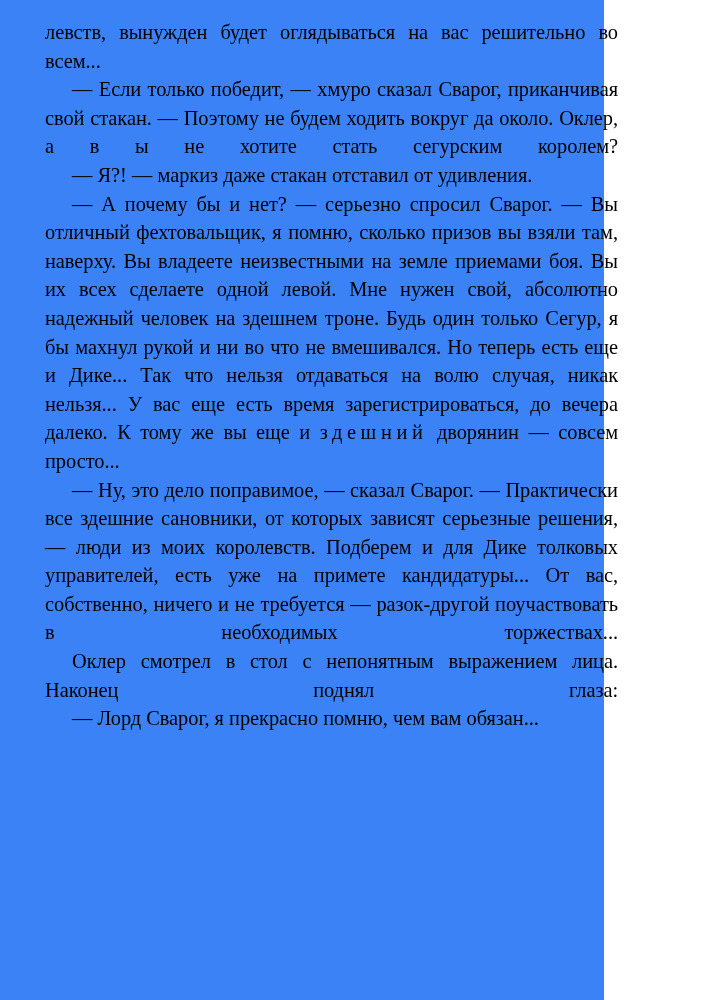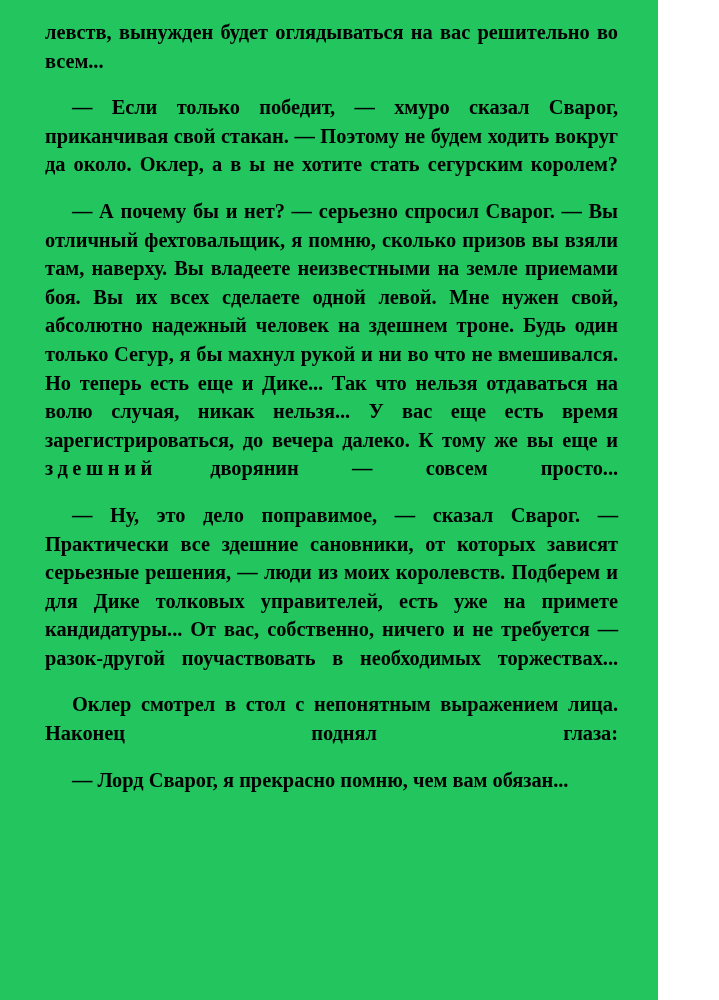--- a/index.html
+++ b/index.html
@@ -12,24 +12,23 @@
     width: 719px;
     height: 1000px;
     overflow: hidden;
     font-family: "Liberation Serif", "DejaVu Serif", serif;
     color: #000000;
     position: relative;
   }
 
   .page {
     position: relative;
-    width: 658px;
+    width: 604px;
     height: 1000px;
-    background: #22c55e;
-    font-weight: bold;
+    background: #3b82f6;
   }
 
   
   .text-column {
     position: absolute;
     left: 45px;
     top: 18px;
     width: 573px;
   }
 
@@ -39,21 +38,20 @@
     text-justify: inter-word;
     font-size: 20.4px;
     line-height: 28.6px;
     letter-spacing: -0.05px;
     word-spacing: 0.1px;
     hyphens: none;
     color: #000;
   }
   .para.indent {
     text-indent: 27px;
-    margin-top: 18px;
   }
   .para.cont {
     text-indent: 0;
   }
   
   .para { text-align-last: left; }
   .para.stretch { text-align-last: justify; }
 
   .spaced {
     letter-spacing: 4.6px;
@@ -72,20 +70,21 @@
 <body>
 
 <div class="page">
 
   <div class="text-column">
 
     <p class="para cont stretch">левств, вынужден будет оглядываться на вас решительно во всем...</p>
 
     <p class="para indent stretch">— Если только победит, — хмуро сказал Сварог, приканчивая свой стакан. — Поэтому не будем ходить вокруг да около. Оклер, а в ы не хотите стать сегурским королем?</p>
 
+    <p class="para indent">— Я?! — маркиз даже стакан отставил от удивления.</p>
 
     <p class="para indent stretch"><span>— А почему бы и нет? — серьезно спросил Сварог. — Вы отличный фехтовальщик, я помню, сколько призов вы взяли там, наверху. Вы владеете неизвестными на земле приемами боя. Вы их всех сделаете одной левой. Мне нужен свой, абсолютно надежный человек на здешнем троне. Будь один только Сегур, я бы махнул рукой и ни во что не вмешивался. Но теперь есть еще и Дике... Так что нельзя отдаваться на волю случая, никак нельзя... У вас еще есть время зарегистрироваться, до вечера далеко. К тому же вы еще и </span><span class="spaced">здешний</span><span> дворянин — совсем просто...</span></p>
 
 
     <p class="para indent stretch">— Ну, это дело поправимое, — сказал Сварог. — Практически все здешние сановники, от которых зависят серьезные решения, — люди из моих королевств. Подберем и для Дике толковых управителей, есть уже на примете кандидатуры... От вас, собственно, ничего и не требуется — разок-другой поучаствовать в необходимых торжествах...</p>
 
     <p class="para indent stretch">Оклер смотрел в стол с непонятным выражением лица. Наконец поднял глаза:</p>
 
     <p class="para indent">— Лорд Сварог, я прекрасно помню, чем вам обязан...</p>
 

